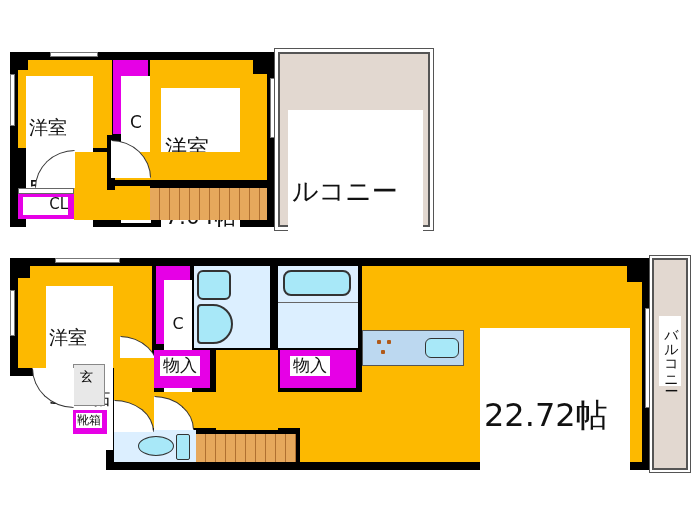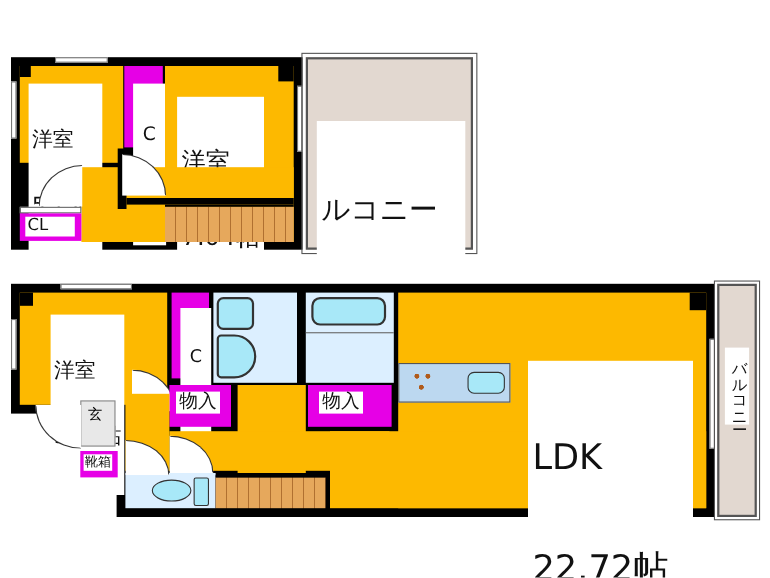--- a/index.html
+++ b/index.html
@@ -47,21 +47,21 @@
   <div class="abs wall" style="left:97px;top:83px;width:8px;height:55px;"></div>
   <div class="abs wall" style="left:105px;top:128px;width:152px;height:6px;"></div>
 
   <div class="abs stairs" style="left:140px;top:134px;width:117px;height:34px;"></div>
 
   <div class="abs swing" style="left:25px;top:98px;width:40px;height:38px;transform:scaleX(-1);"></div>
   <div class="abs swing" style="left:101px;top:88px;width:40px;height:38px;"></div>
 
   <div class="abs wet" style="left:8px;top:136px;width:56px;height:6px;background:#fff;border:1px solid #666;"></div>
   <div class="abs closet" style="left:8px;top:142px;width:56px;height:25px;"></div>
-  <div class="abs label" style="left:13px;top:145px;width:45px;height:18px;font-size:15px;padding-left:2px;">CL</div>
+  <div class="abs label" style="left:13px;top:145px;width:45px;height:18px;font-size:15px;padding-left:2px;text-align:right;">CL</div>
 
   <div class="abs win" style="left:40px;top:0;width:48px;height:5px;"></div>
   <div class="abs win" style="left:0;top:22px;width:5px;height:52px;"></div>
   <div class="abs win" style="left:260px;top:26px;width:5px;height:60px;"></div>
 
   <div class="abs balcony" style="left:268px;top:0;width:152px;height:175px;outline:1px solid #555;outline-offset:3px;"></div>
   <div class="abs label" style="left:278px;top:58px;width:135px;padding:4px 4px;font-size:26px;line-height:1.2;">
     <div>ルコニー</div>
     <div>ルコニー</div>
   </div>
@@ -105,21 +105,20 @@
   <div class="abs room" style="left:144px;top:134px;width:200px;height:36px;"></div>
   <div class="abs room" style="left:352px;top:8px;width:280px;height:196px;"></div>
   <div class="abs room" style="left:290px;top:134px;width:342px;height:70px;"></div>
   <div class="abs wall" style="left:617px;top:8px;width:15px;height:16px;"></div>
 
   <div class="abs wet" style="left:352px;top:72px;width:102px;height:36px;background:#bcd8f0;border:1.5px solid #555;"></div>
   <div class="abs" style="left:365px;top:80px;width:20px;height:18px;background:radial-gradient(circle at 4px 4px,#b05a1a 2px,transparent 2.5px),radial-gradient(circle at 14px 4px,#b05a1a 2px,transparent 2.5px),radial-gradient(circle at 8px 14px,#b05a1a 2px,transparent 2.5px);"></div>
   <div class="abs fixture" style="left:415px;top:80px;width:34px;height:20px;border-width:1.5px;"></div>
 
   <div class="abs label" style="left:470px;top:70px;width:150px;padding:4px 4px;font-size:32px;">
-    <div>LDK</div>
     <div>22.72帖</div>
   </div>
 
   <div class="abs" style="left:63px;top:106px;width:32px;height:42px;background:#e8e8e8;border:1px solid #888;"></div>
   <div class="abs" style="left:70px;top:110px;font-size:13px;background:#e8e8e8;">玄</div>
   <div class="abs closet" style="left:63px;top:152px;width:34px;height:24px;"></div>
   <div class="abs label" style="left:66px;top:155px;font-size:12px;padding:1px 1px;">靴箱</div>
   <div class="abs swing" style="left:22px;top:110px;width:42px;height:40px;transform:scale(-1,-1);"></div>
 
   <div class="abs wet" style="left:104px;top:172px;width:82px;height:32px;"></div>

